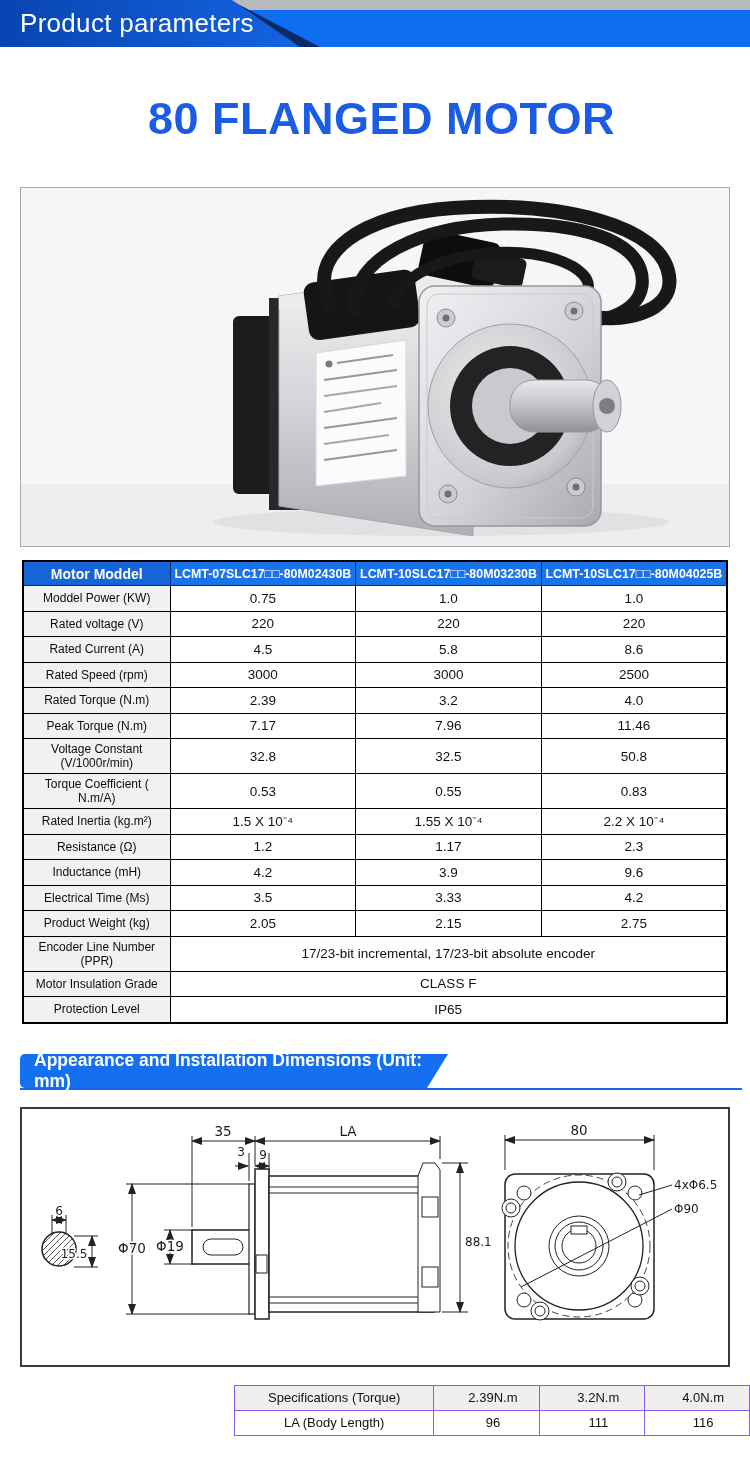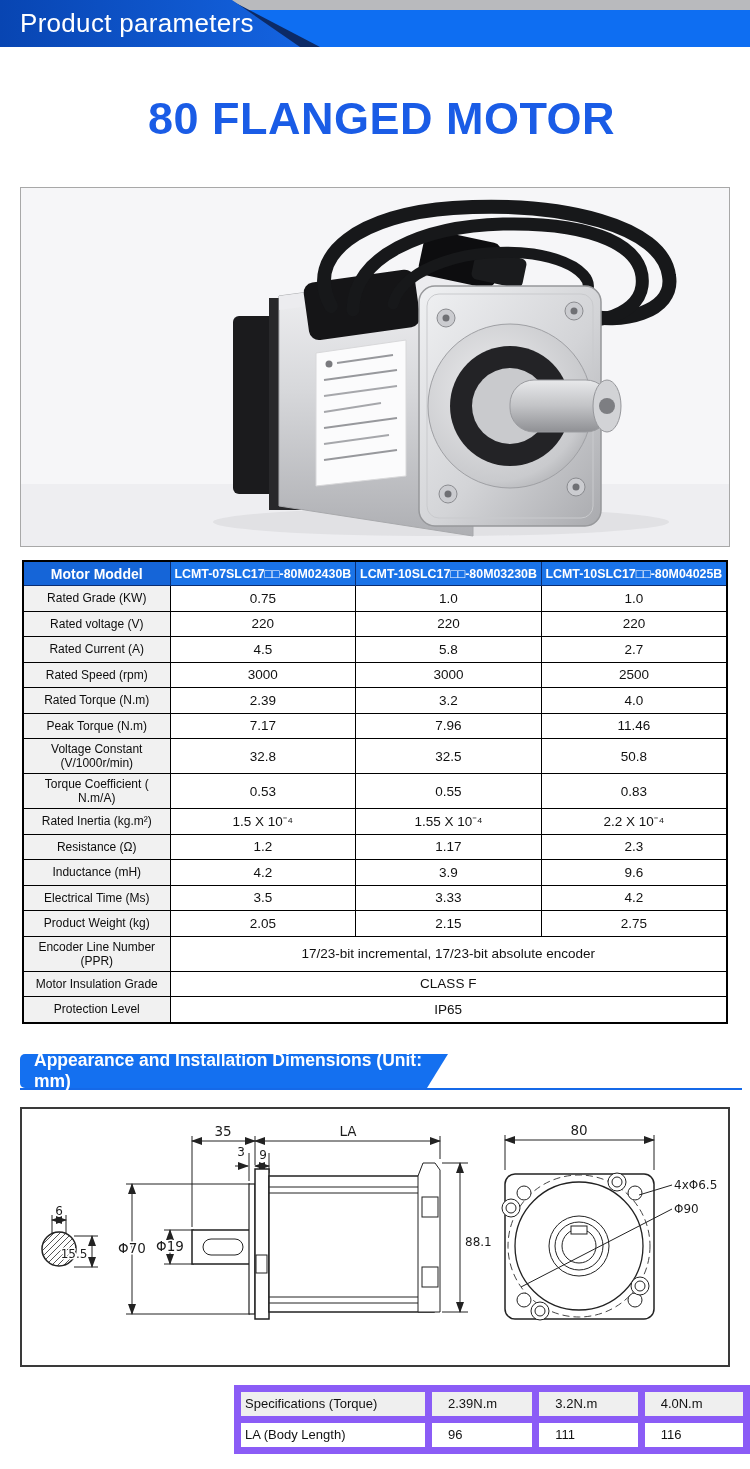--- a/index.html
+++ b/index.html
@@ -46,21 +46,21 @@
   .dim-banner span{color:#fff;font-weight:bold;font-size:17.5px;padding-left:14px;}
 
   
   .drawing-box{margin:17px 20px 0 20px;border:2px solid #3a3a3a;height:256px;background:#fff;}
   .dim-txt{font-family:"DejaVu Sans",sans-serif;font-size:12px;fill:#1c1c1c;
       paint-order:stroke;stroke:#fff;stroke-width:3px;stroke-linejoin:round;}
   .dim-big{font-size:13.5px;}
 
   
   .len-table{margin:18px 0 0 234px;border:1.5px solid #000;}
-  .len-table td{border:7px solid #8b5cf6;text-align:left;font-size:13px;height:24px;padding:0 4px;}
+  .len-table td{border:1px solid #8b5cf6;text-align:center;font-size:13px;height:24px;padding:0 4px;}
   .len-table tr.hdr td{background:#efefef;}
   .len-table td.c0{width:212px;}
   .len-table td.cv{width:92px;padding-left:16px;}
 
   .page-bottom{height:37px;}
 </style>
 </head>
 <body>
 
 <div class="page">
@@ -163,36 +163,36 @@
         <col>
       </colgroup>
     <tbody>
         <tr>
       <th class="corner">Motor Moddel</th>
       <th>LCMT-07SLC17□□-80M02430B</th>
       <th>LCMT-10SLC17□□-80M03230B</th>
       <th>LCMT-10SLC17□□-80M04025B</th>
     </tr>
     <tr>
-      <td class="lbl">Rated Grade (KW)</td>
+      <td class="lbl">Moddel Power (KW)</td>
       <td class="val">0.75</td>
       <td class="val">1.0</td>
       <td class="val">1.0</td>
     </tr>
     <tr>
       <td class="lbl">Rated voltage (V)</td>
       <td class="val">220</td>
       <td class="val">220</td>
       <td class="val">220</td>
     </tr>
     <tr>
       <td class="lbl">Rated Current (A)</td>
       <td class="val">4.5</td>
       <td class="val">5.8</td>
-      <td class="val">2.7</td>
+      <td class="val">8.6</td>
     </tr>
     <tr>
       <td class="lbl">Rated Speed (rpm)</td>
       <td class="val">3000</td>
       <td class="val">3000</td>
       <td class="val">2500</td>
     </tr>
     <tr>
       <td class="lbl">Rated Torque (N.m)</td>
       <td class="val">2.39</td>

